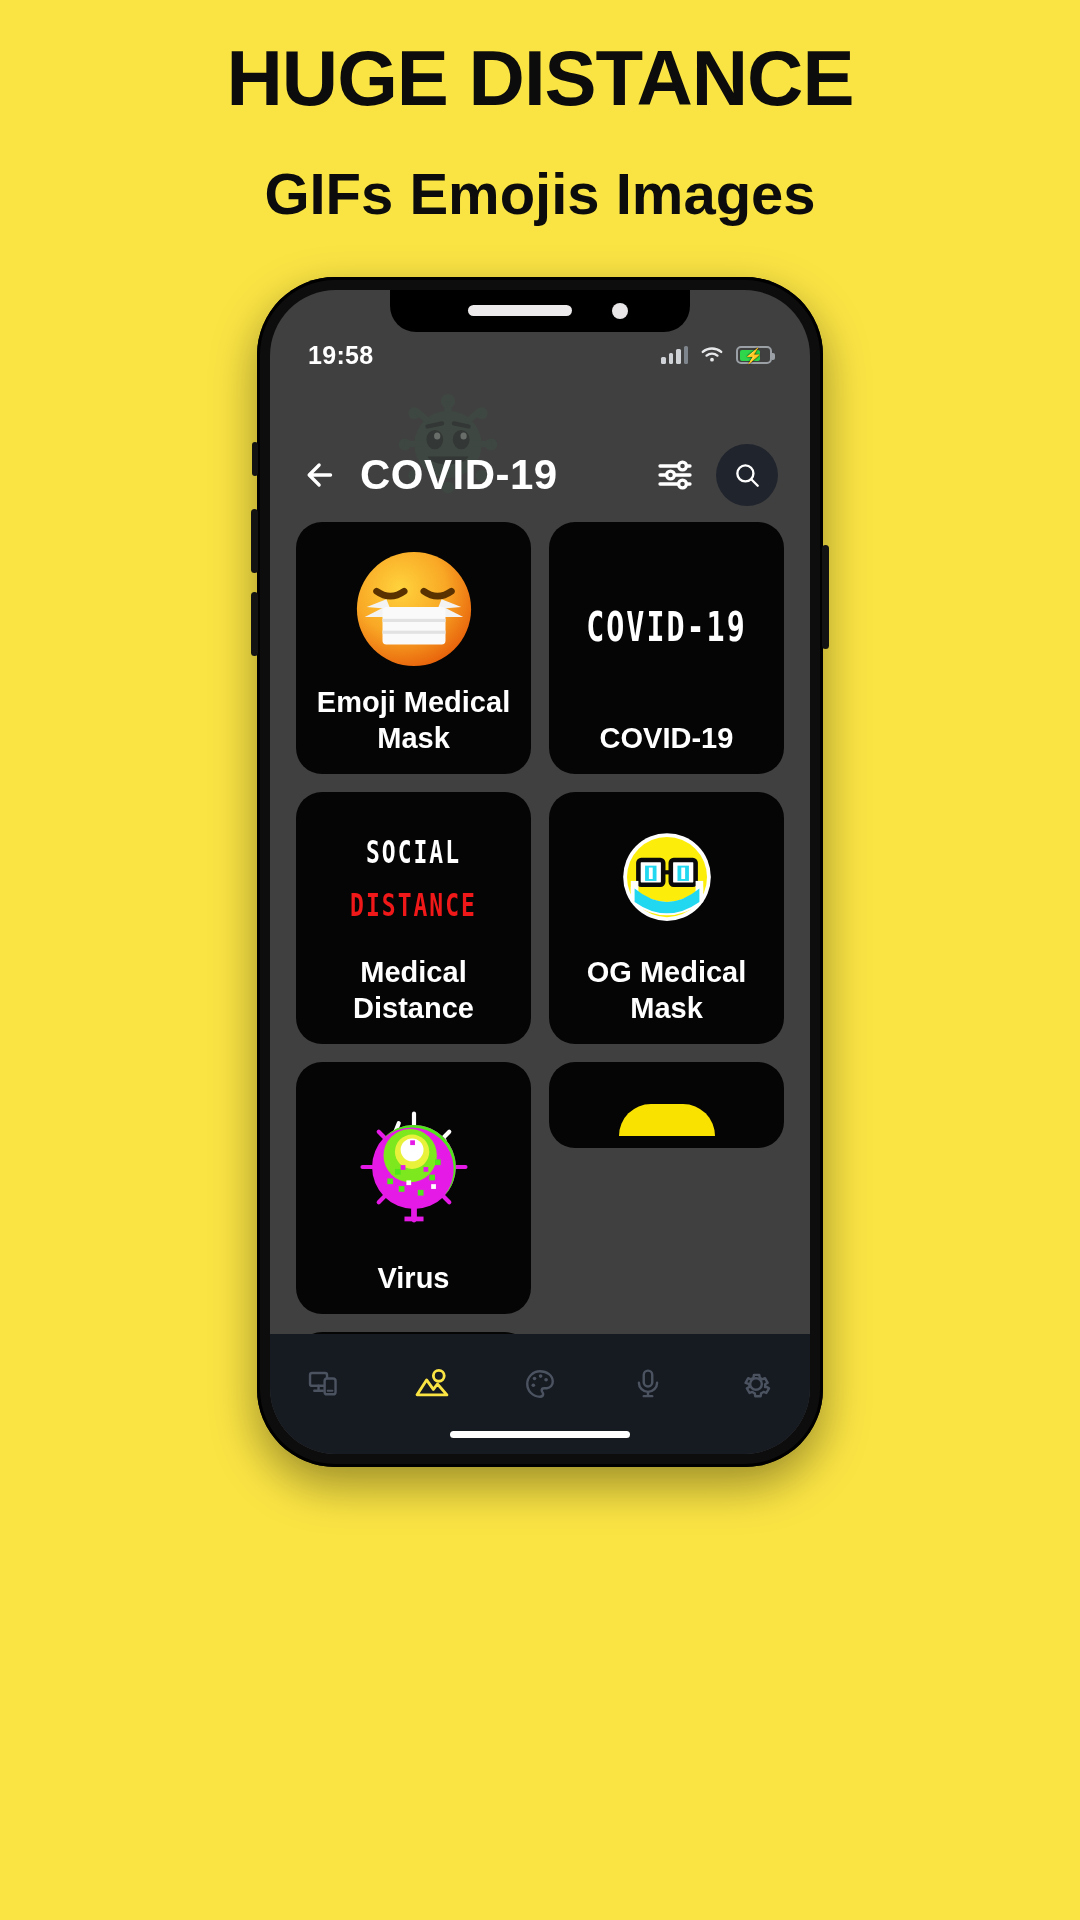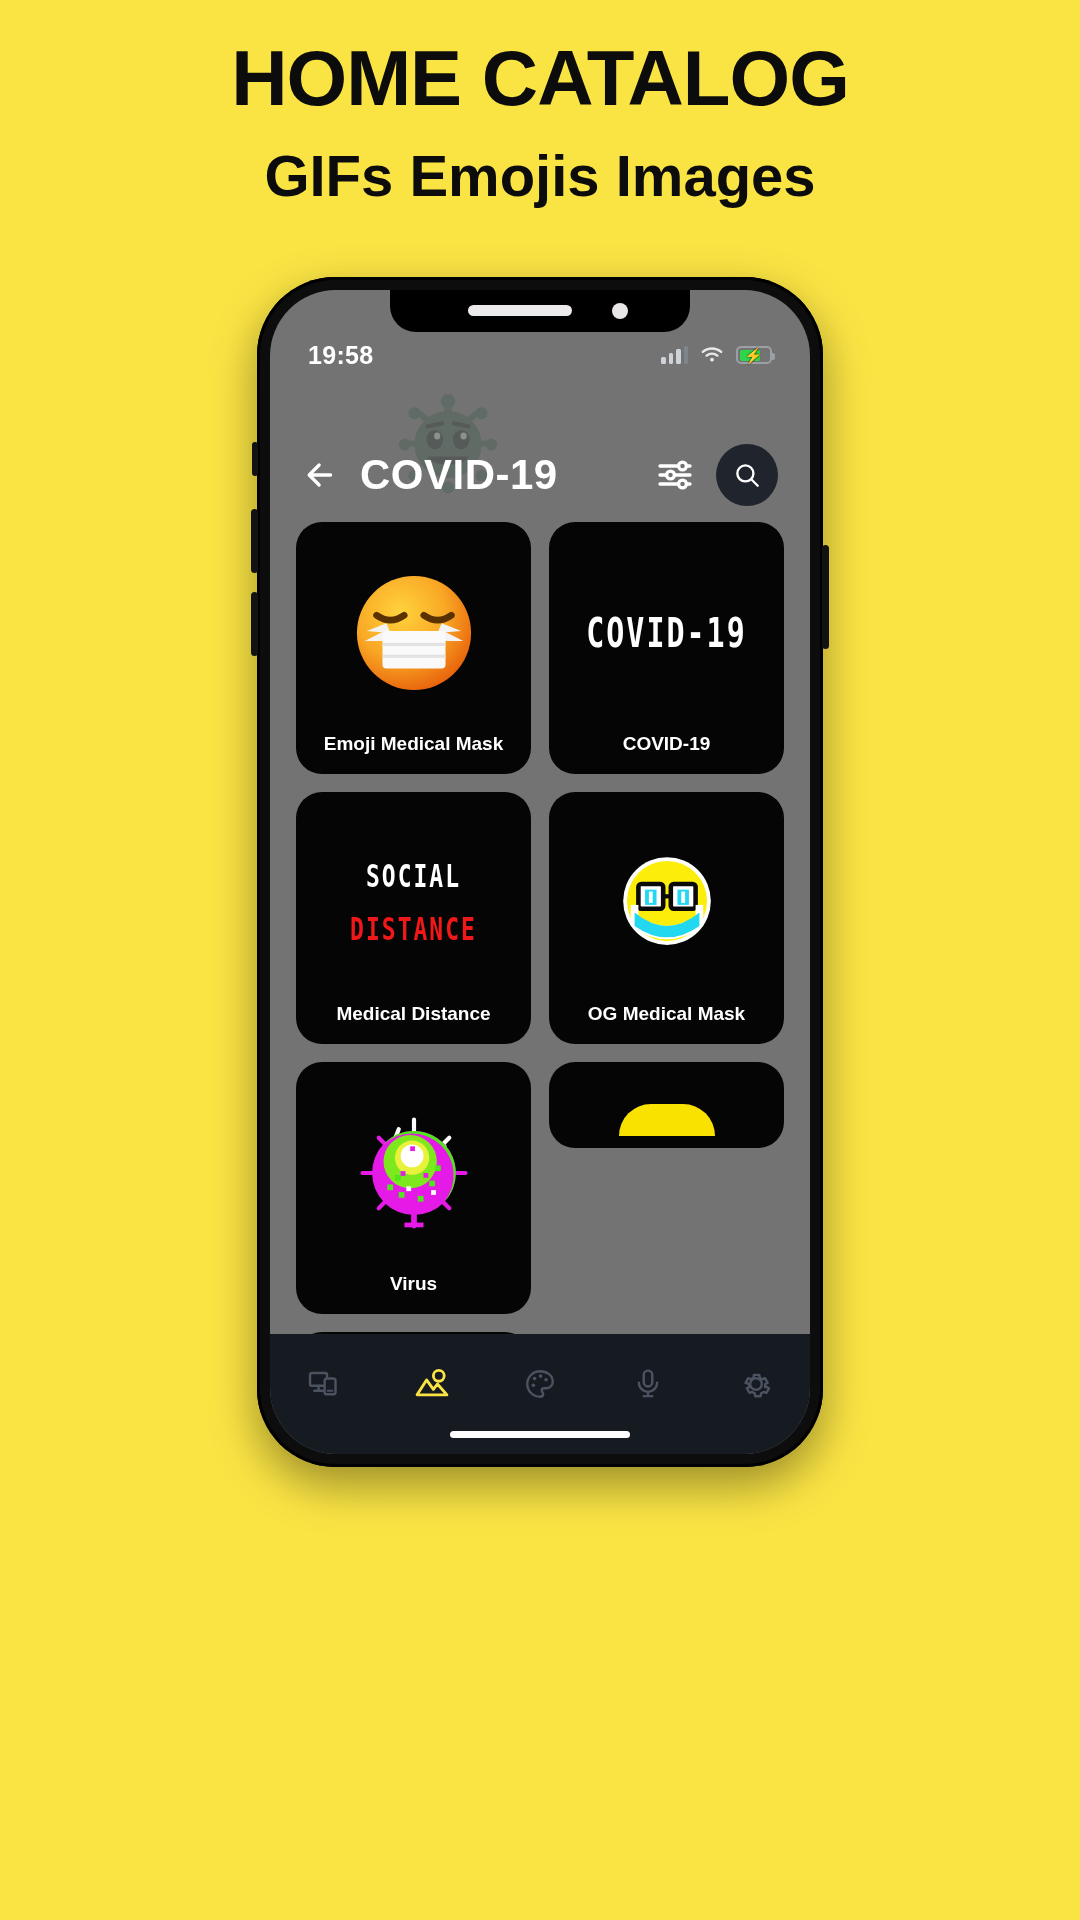--- a/index.html
+++ b/index.html
@@ -12,21 +12,21 @@
   }
 
   
   .promo { text-align:center; padding-top:38px; }
   .promo-title {
     font-size:78px; font-weight:700; color:#0c0c0c;
     letter-spacing:-1px; line-height:1.05;
   }
   .promo-sub {
     font-size:58px; font-weight:700; color:#0c0c0c;
-    margin-top:26px; line-height:1.05;
+    margin-top:44px; line-height:1.05;
   }
 
   
   .phone-wrap {
     position:absolute; left:50%; top:277px;
     transform:translateX(-50%);
     width:566px; height:1190px;
   }
   .phone-body {
     position:absolute; inset:0;
@@ -37,21 +37,21 @@
   
   .btn-side { position:absolute; background:#121212; border-radius:4px; }
   .btn-mute { left:-5px; top:165px; width:6px; height:34px; }
   .btn-volup { left:-6px; top:232px; width:7px; height:64px; }
   .btn-voldn { left:-6px; top:315px; width:7px; height:64px; }
   .btn-power { right:-6px; top:268px; width:7px; height:104px; }
 
   .screen {
     position:absolute; left:13px; top:13px;
     width:540px; height:1164px;
-    background:#737373;
+    background:#404040;
     border-radius:66px;
     overflow:hidden;
   }
 
   
   .notch {
     position:absolute; left:50%; top:0; transform:translateX(-50%);
     width:300px; height:42px; background:#000;
     border-bottom-left-radius:26px; border-bottom-right-radius:26px;
     z-index:30;
@@ -130,21 +130,21 @@
     background:#050505; border-radius:26px;
     height:252px; position:relative;
     display:flex; flex-direction:column; align-items:center;
     justify-content:center; padding:12px 10px;
   }
   .card-art{
     flex:1 1 auto; display:flex; align-items:center; justify-content:center;
     width:100%;
   }
   .card-label{
-    color:#fff; font-size:19px; font-weight:700; text-align:center;
+    color:#fff; font-size:29px; font-weight:700; text-align:center;
     line-height:1.25; padding-bottom:6px; width:100%;
   }
 
   
   .led{
     font-family:"DejaVu Sans Mono", monospace;
     font-weight:700; letter-spacing:2px; line-height:1.18;
     text-align:center; transform:scaleY(1.35); transform-origin:center;
   }
   .led-covid{ color:#fff; font-size:30px; }
@@ -184,21 +184,21 @@
     width:180px; height:7px; background:#fff; border-radius:4px; z-index:26;
   }
 
   
   .px{ image-rendering:pixelated; display:block; }
 </style>
 </head>
 <body>
 
 <div class="promo">
-  <div class="promo-title">HOME CATALOG</div>
+  <div class="promo-title">HUGE DISTANCE</div>
   <div class="promo-sub">GIFs Emojis Images</div>
 </div>
 
 <div class="phone-wrap">
   <div class="phone-body"></div>
   <div class="btn-side btn-mute"></div>
   <div class="btn-side btn-volup"></div>
   <div class="btn-side btn-voldn"></div>
   <div class="btn-side btn-power"></div>
 

